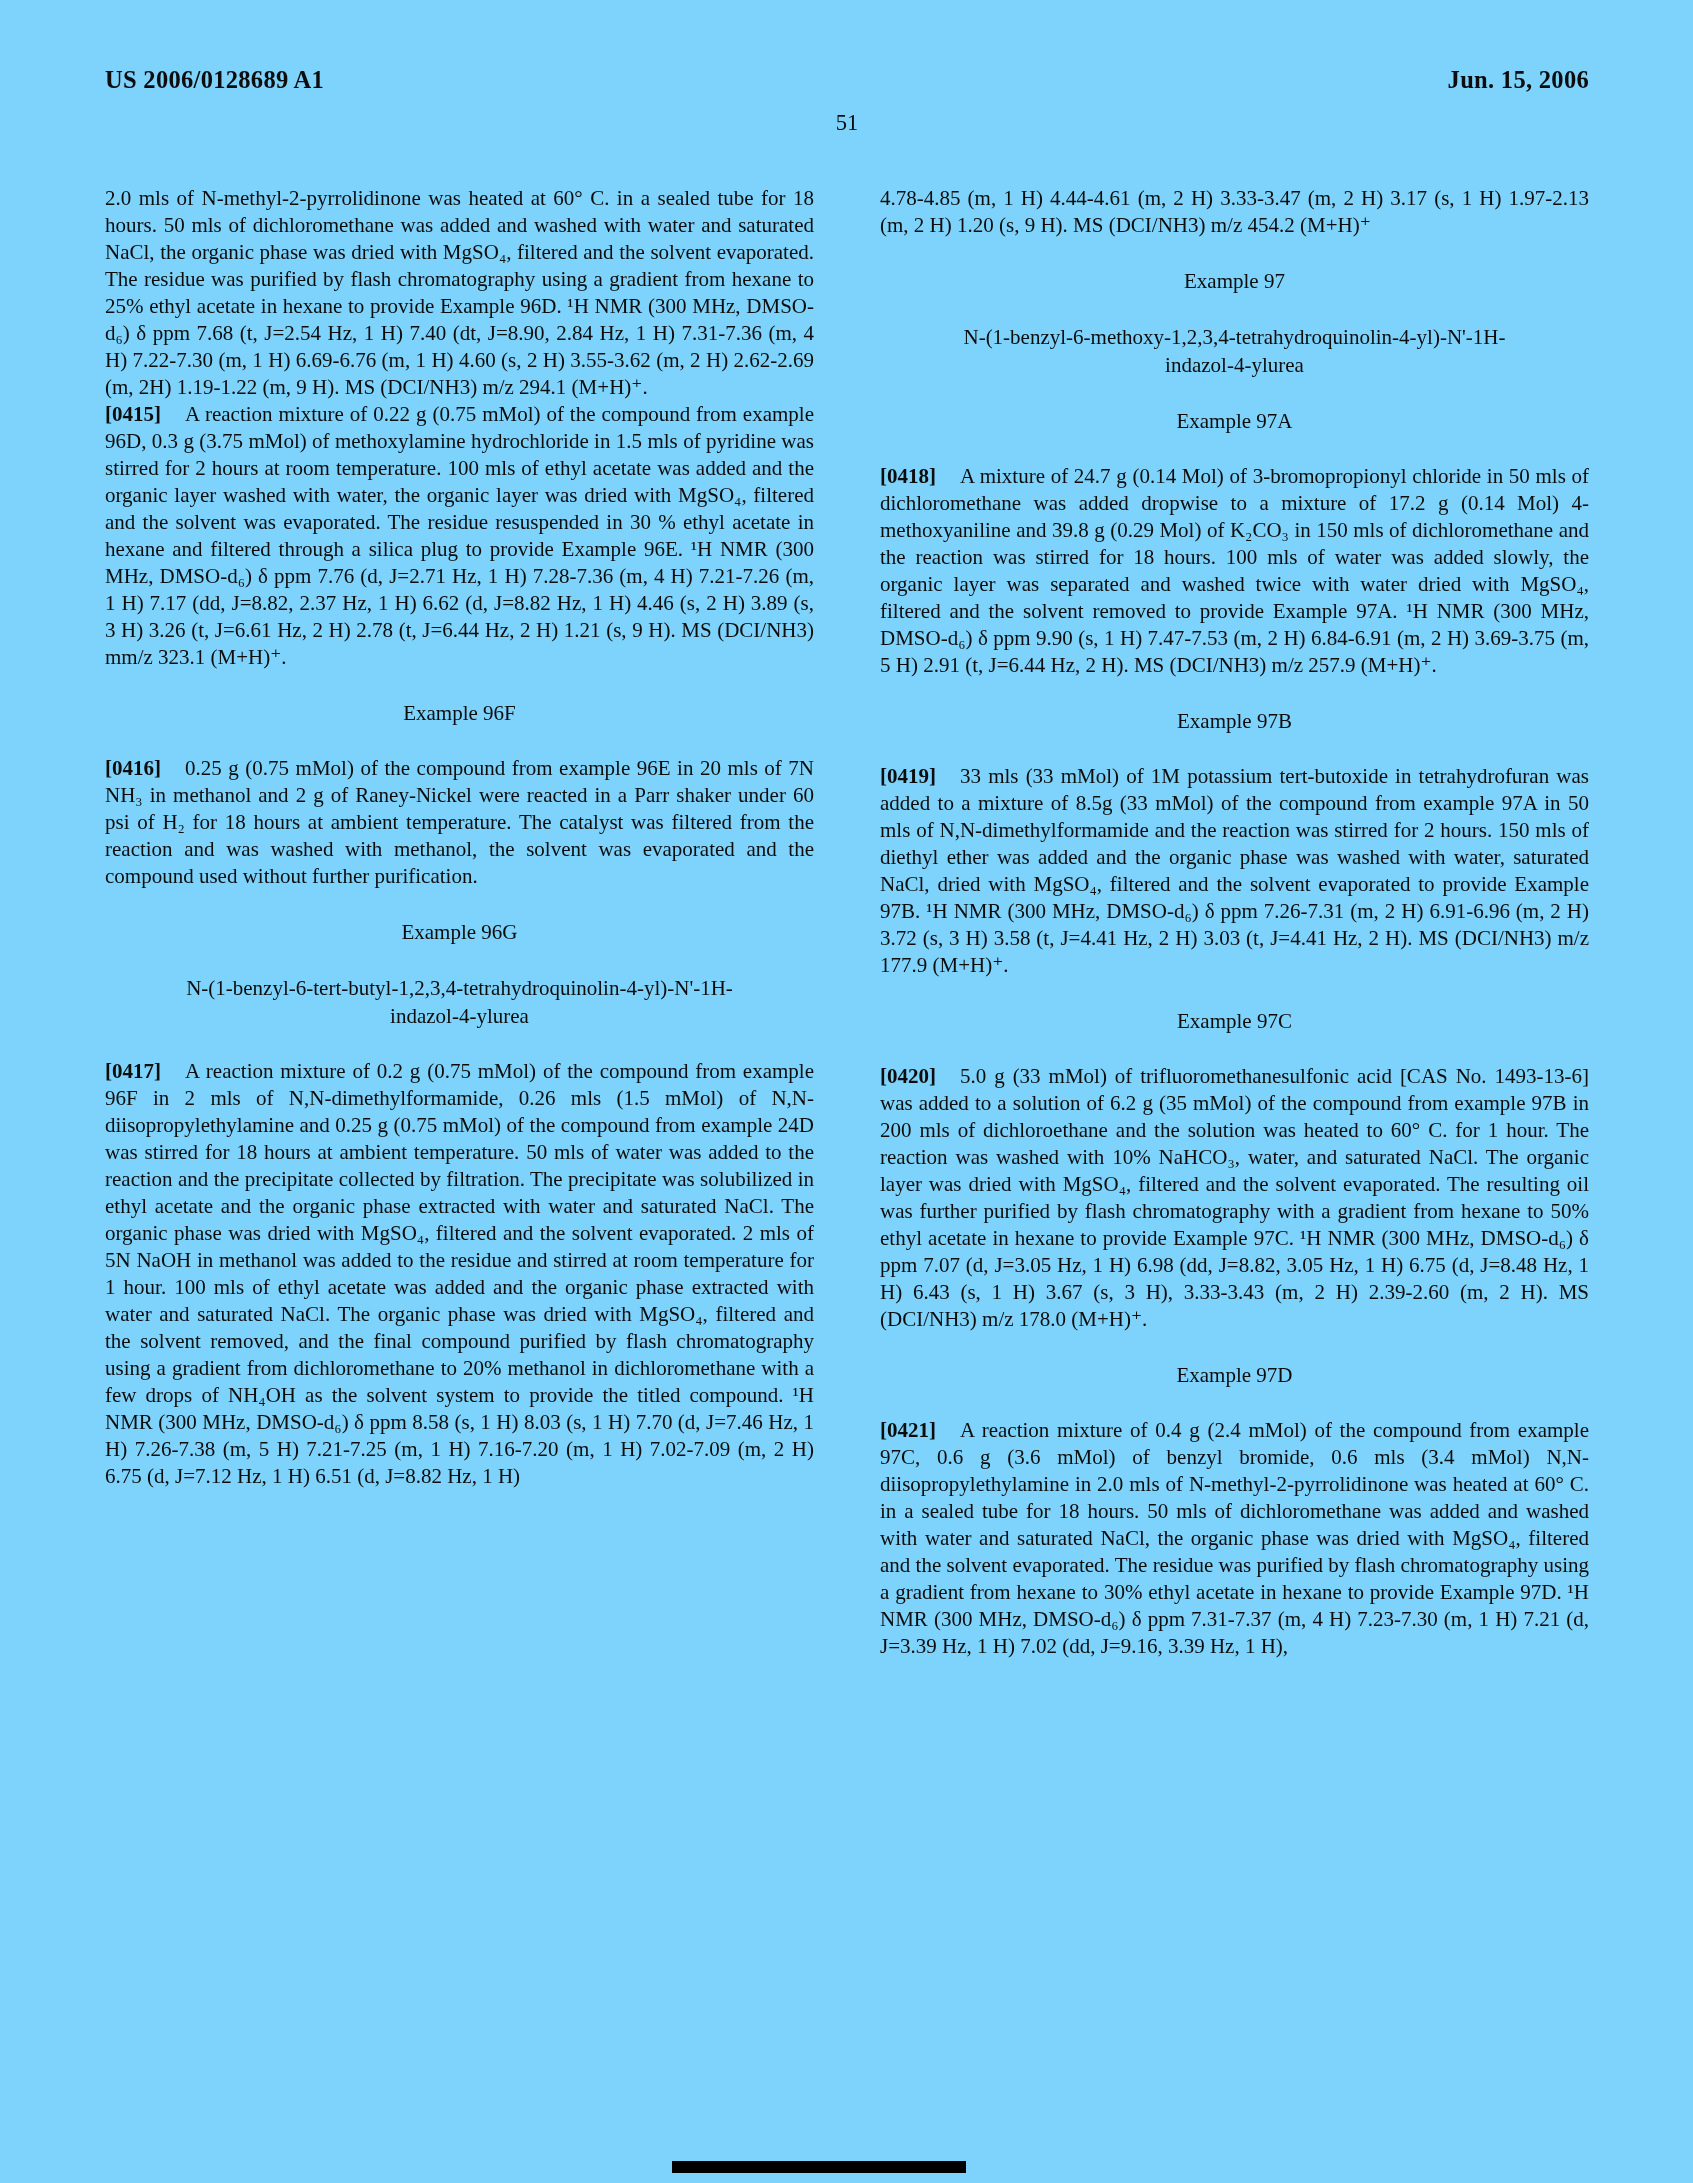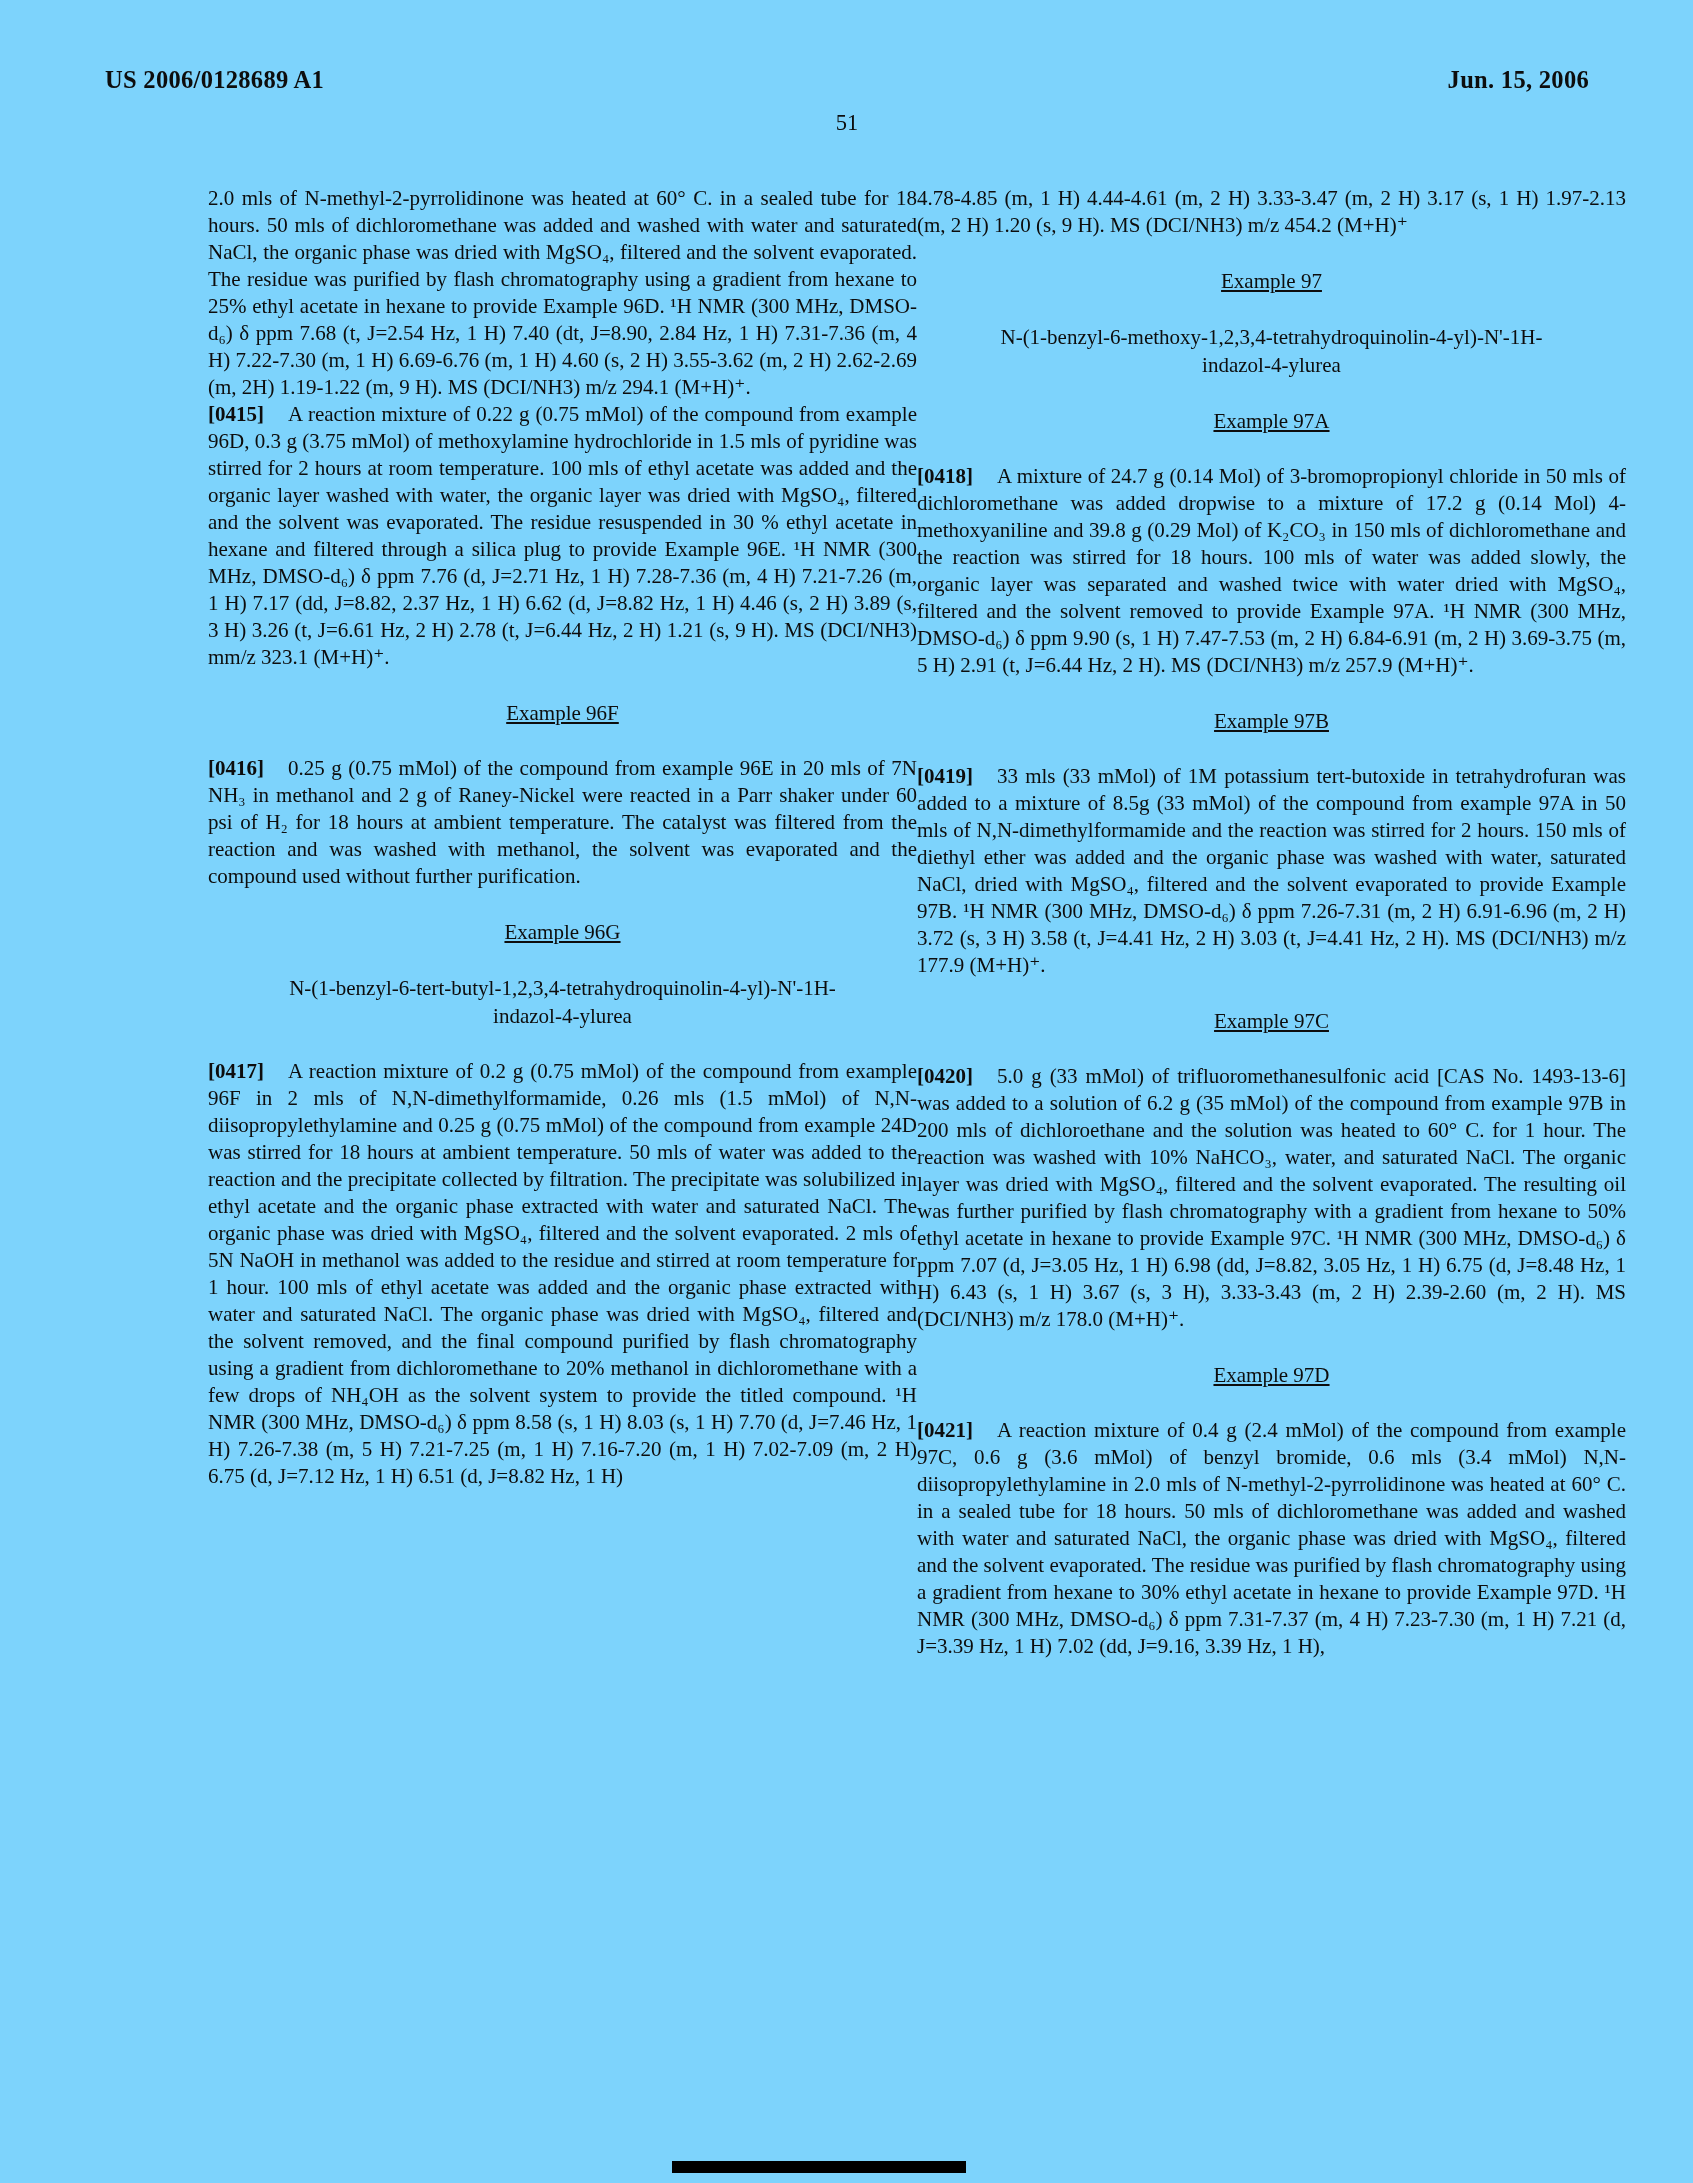--- a/index.html
+++ b/index.html
@@ -25,40 +25,39 @@
     font-weight: bold;
     letter-spacing: 0.3px;
   }
   .page-num {
     text-align: center;
     font-size: 22.5px;
     margin-top: 16px;
   }
   .columns {
     display: flex;
-    justify-content: flex-end;
-    padding: 49px 68px 0 105px;
+    justify-content: space-between;
+    padding: 49px 105px 0 105px;
   }
   .col {
     width: 709px;
     font-size: 21px;
     line-height: 27px;
     text-align: justify;
     hyphens: auto;
   }
   p.para { margin: 0; }
   .ptag { font-weight: bold; padding-right: 24px; }
   .example {
     display: block;
     font-size: 21px;
     font-weight: normal;
     text-align: center;
     margin: 29px 0 28px 0;
     line-height: 27px;
-    text-decoration: underline;
   }
   .compound {
     text-align: center;
     margin: 0 0 28px 0;
     padding: 0 71px;
     line-height: 28px;
   }
   .scan-bar {
     position: absolute;
     left: 672px;

